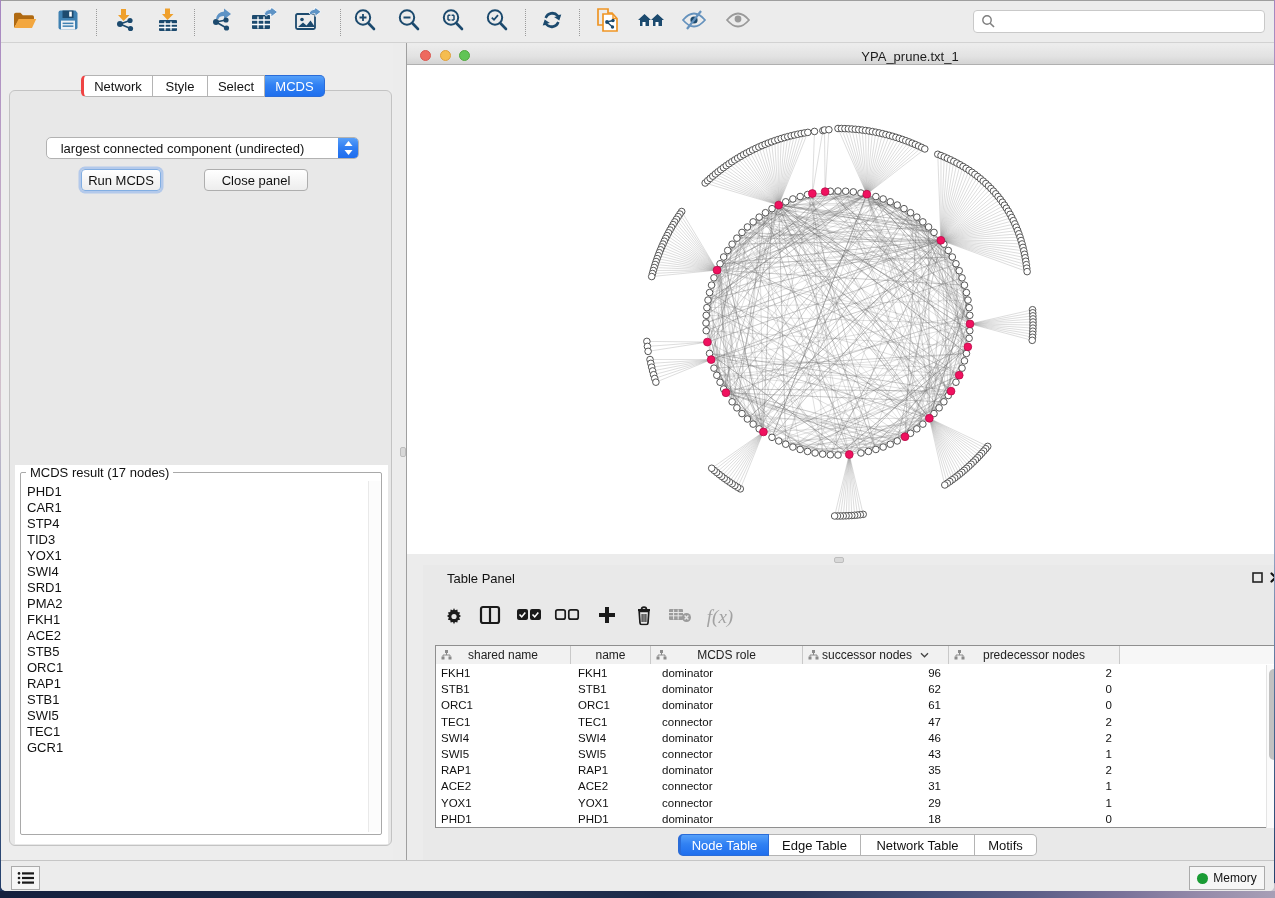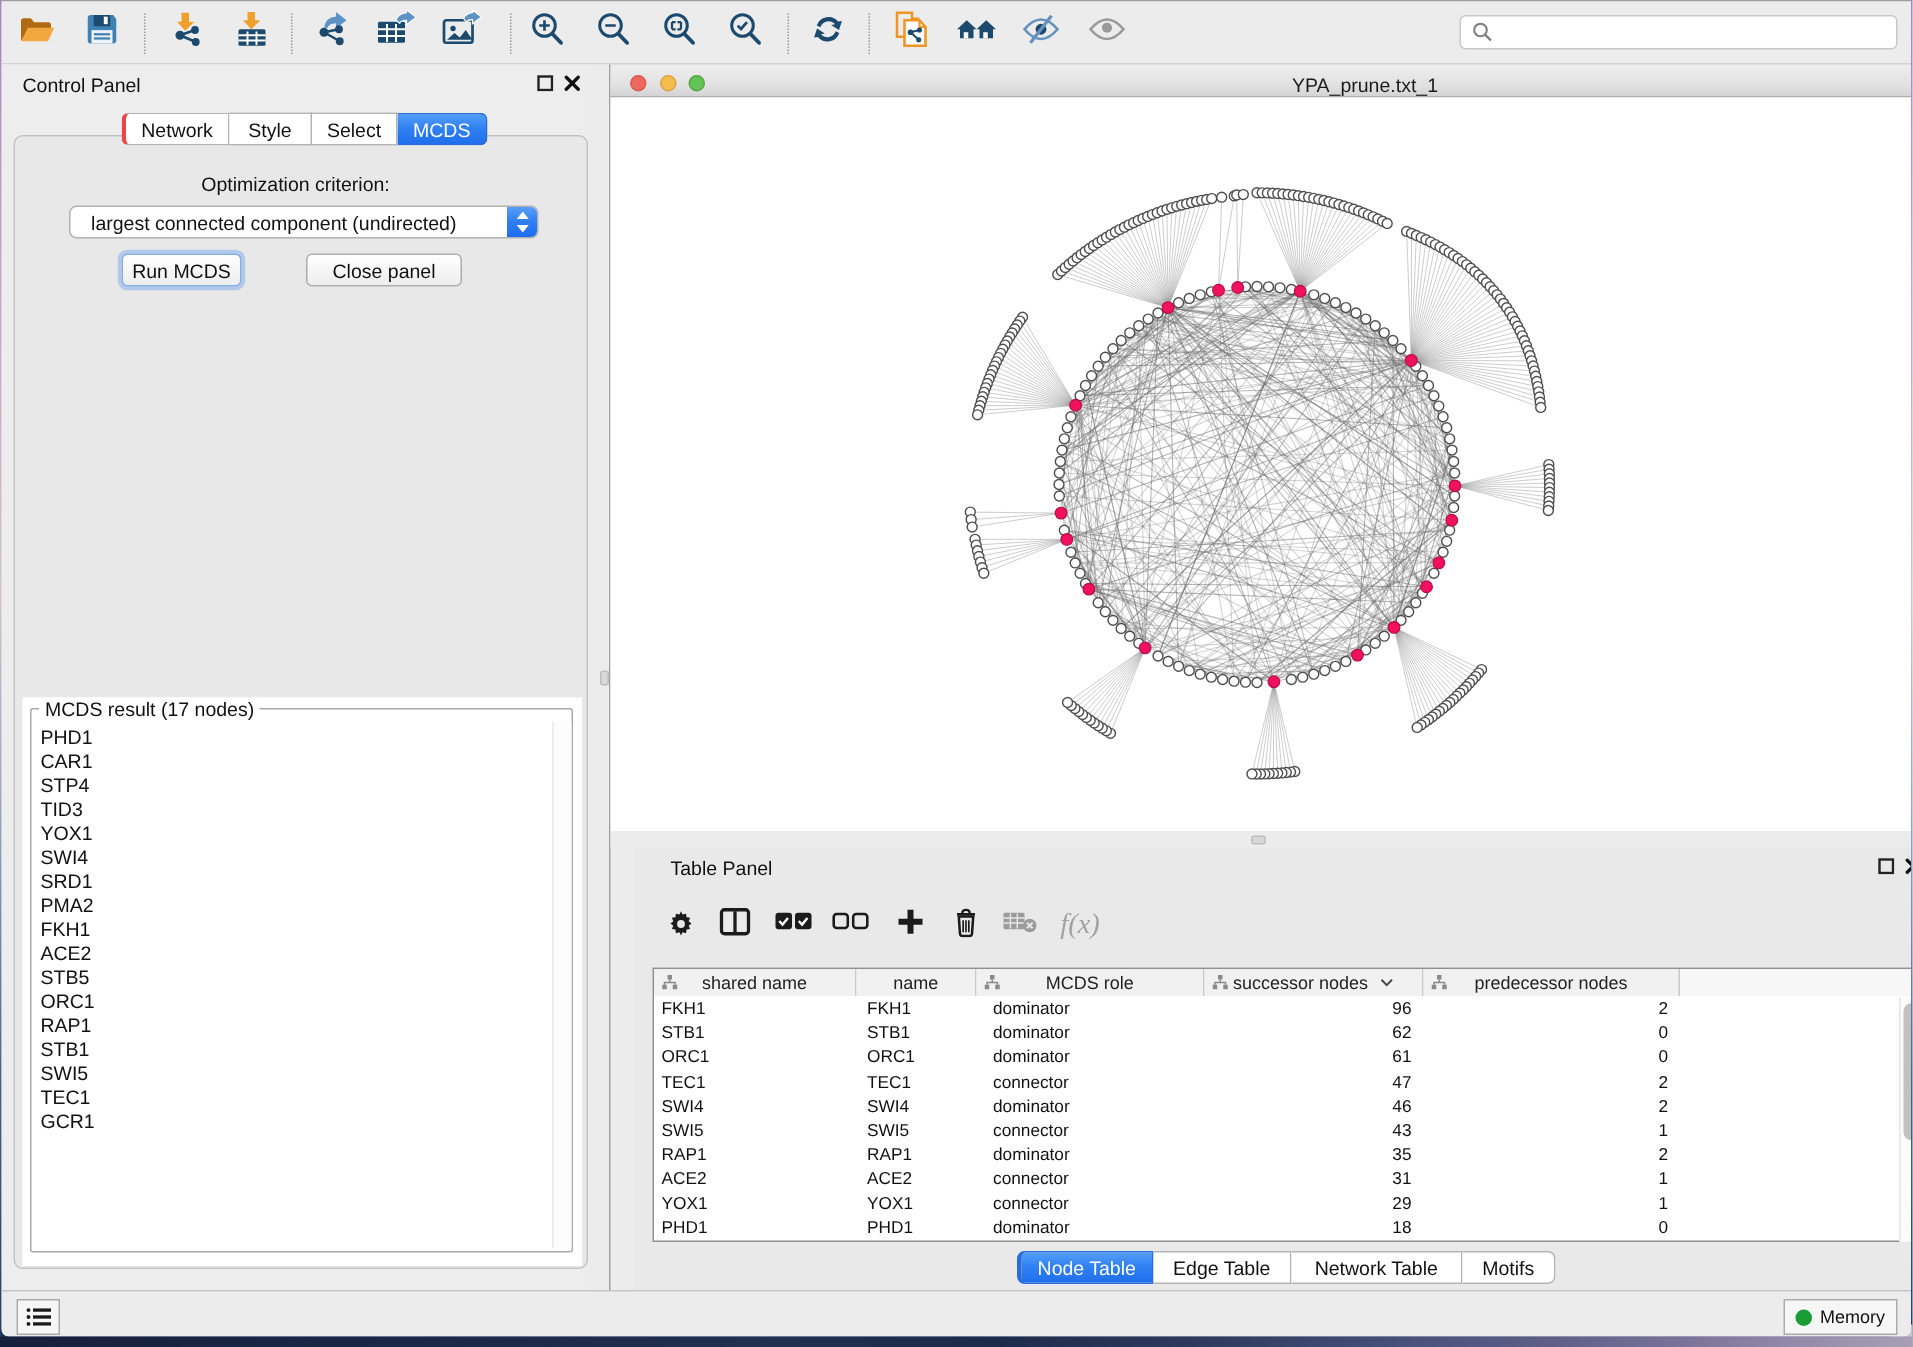--- a/index.html
+++ b/index.html
@@ -229,47 +229,35 @@
     <div id="global-search">
       <svg width="15" height="15" viewBox="0 0 15 15">
         <circle cx="6" cy="6" r="4.2" fill="none" stroke="#7e7e7e" stroke-width="1.4"></circle>
         <path d="M9.2 9.2 L13 13" stroke="#7e7e7e" stroke-width="1.6"></path>
       </svg>
       <input type="text" placeholder="" style="">
     </div>
   </div>
 
   <div id="control-panel">
-    <div class="panel-titlebar">
-      <span class="panel-title">Control Panel</span>
-      <span class="panel-btns">
-        <svg width="11" height="11" viewBox="0 0 11 11">
-            <rect x="1" y="1" width="9" height="9" fill="none" stroke="#222" stroke-width="1.6"></rect>
-          </svg>
-        <svg width="11" height="11" viewBox="0 0 11 11">
-            <path d="M1.5 1.5 L9.5 9.5 M9.5 1.5 L1.5 9.5" stroke="#111" stroke-width="2.2" stroke-linecap="round"></path>
-          </svg>
-      </span>
-    </div>
     <div id="cp-box"></div>
     <div id="cp-tabs">
       <div class="seg-tab" style="width:72px">
           <span>Network</span>
         </div>
       <div class="seg-tab" style="width:55px">
           <span>Style</span>
         </div>
       <div class="seg-tab" style="width:57px">
           <span>Select</span>
         </div>
       <div class="seg-tab sel" style="width:60px">
           <span>MCDS</span>
         </div>
     </div>
-    <div id="opt-label">Optimization criterion:</div>
     <div id="opt-select">
       <span class="val">largest connected component (undirected)</span>
       <span class="cap">
         <svg width="9" height="6" viewBox="0 0 9 6">
             <path d="M4.5 0 L8.5 5 H0.5 z" fill="#fff"></path>
           </svg>
         <svg width="9" height="6" viewBox="0 0 9 6">
             <path d="M4.5 6 L8.5 1 H0.5 z" fill="#fff"></path>
           </svg>
       </span>

